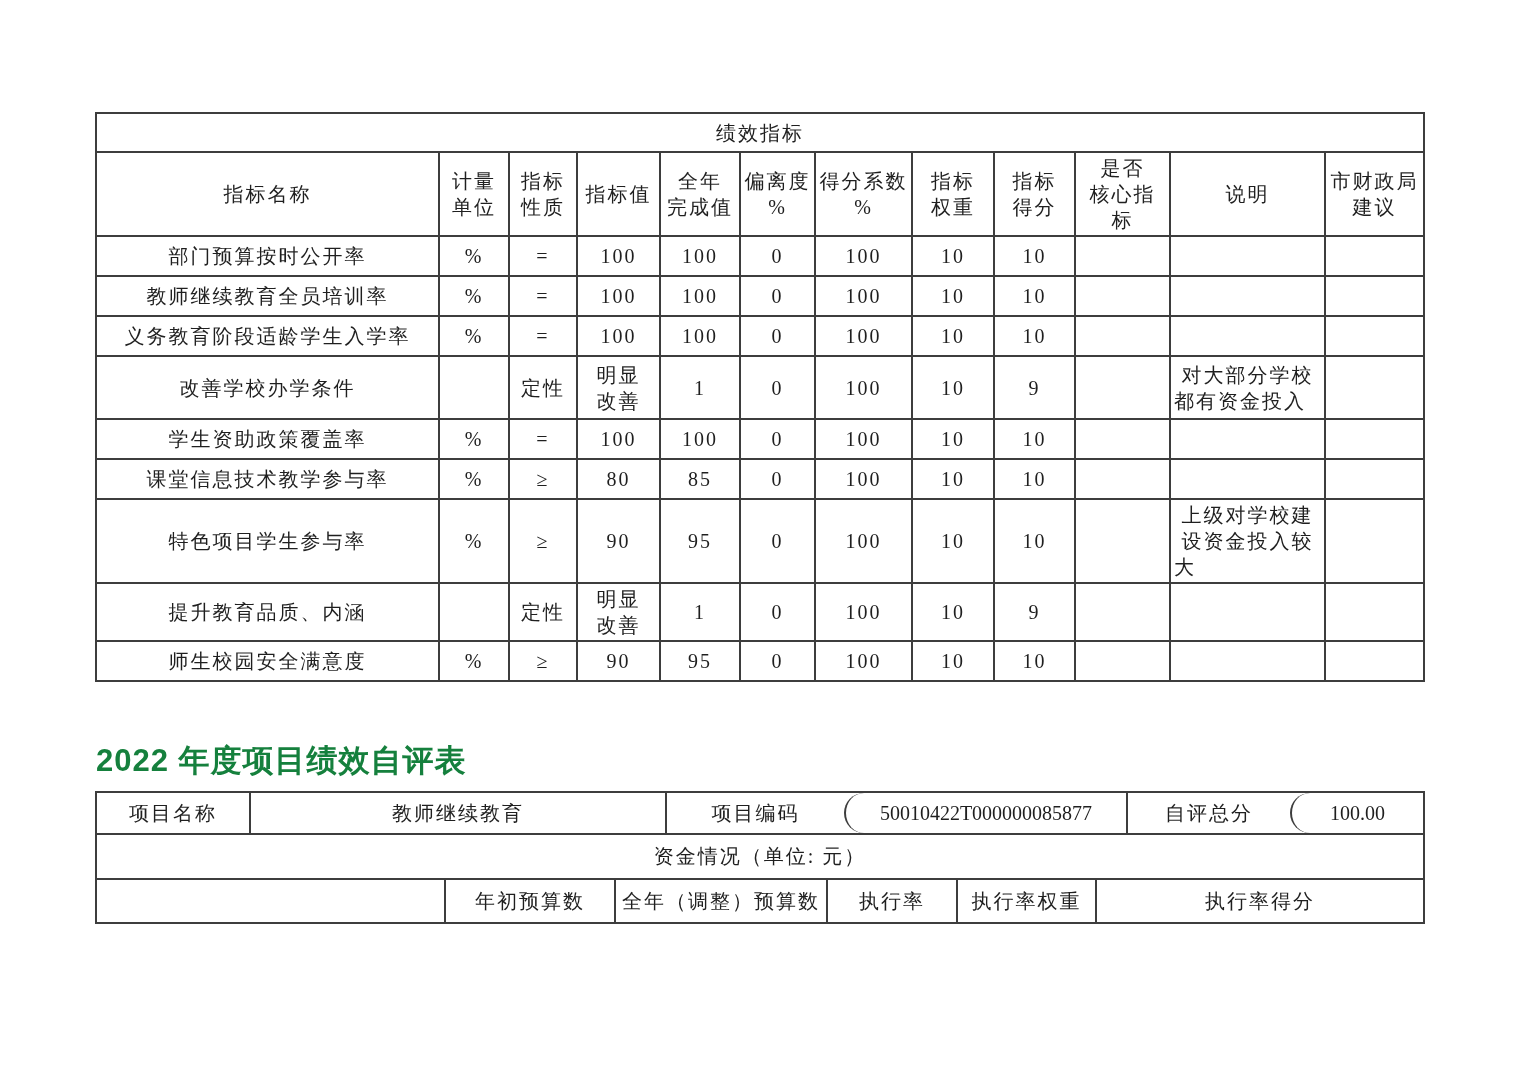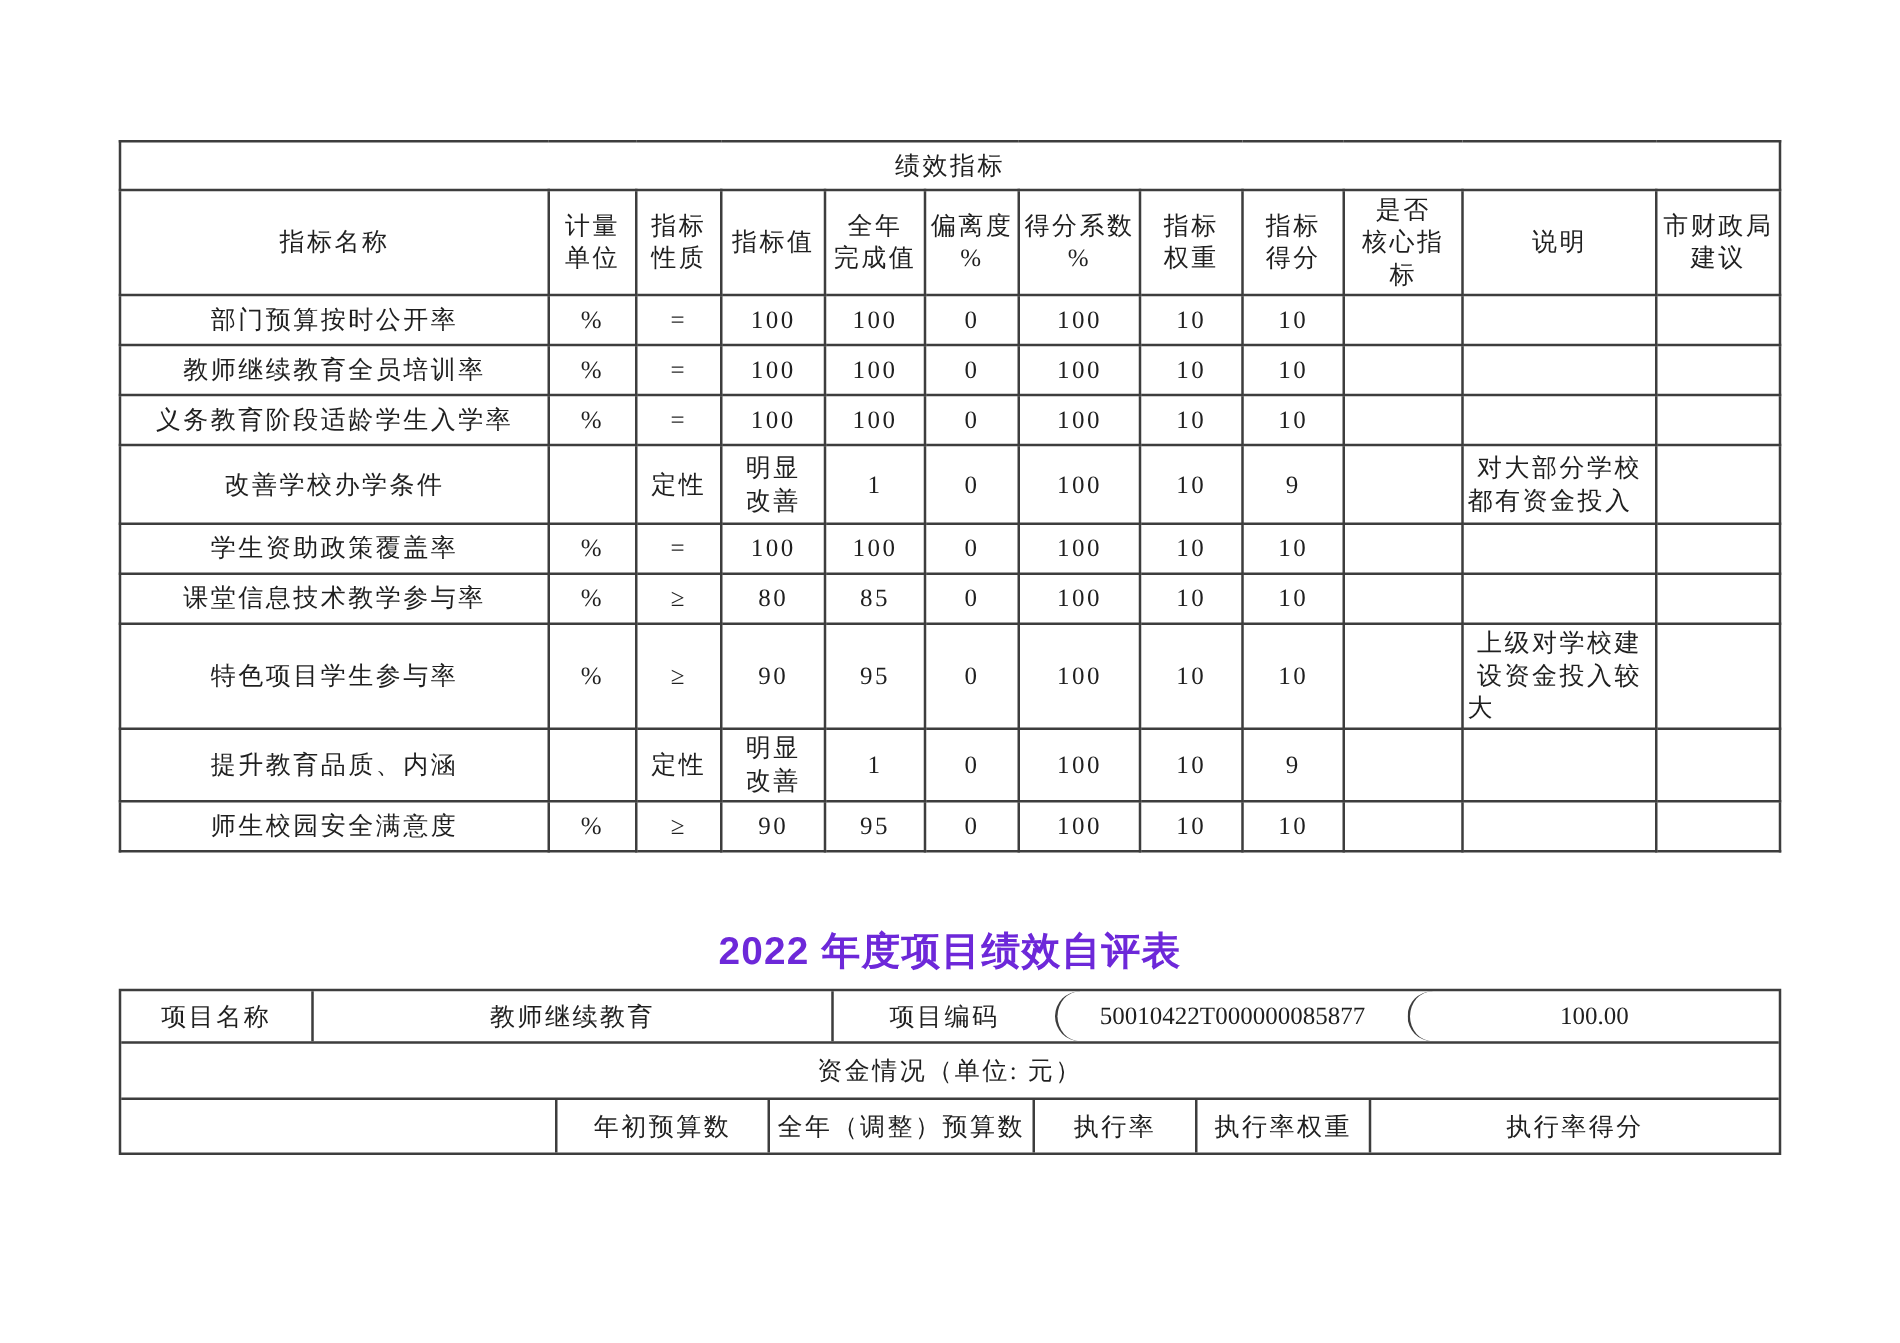--- a/index.html
+++ b/index.html
@@ -36,23 +36,22 @@
   td.name-cell { text-align: left; padding-left: 10px; letter-spacing: 2.5px; }
   td.note-cell {
     text-align: justify; text-align-last: left;
     padding: 4px 8px; letter-spacing: 3px; line-height: 1.55;
   }
   td.num-cell { letter-spacing: 0; }
 
   
   .eval-title {
     position: absolute; left: 96px; top: 740px; width: 1328px;
-    text-align: center;
     font-family: "Liberation Sans", "DejaVu Sans", sans-serif;
-    font-weight: bold; font-size: 31px; color: #6d28d9;
+    font-weight: bold; font-size: 31px; color: #15803d;
     letter-spacing: 1px;
   }
 
   
   .etable {
     position: absolute; left: 95px; top: 791px; width: 1330px;
     border: 2px solid #3d3d3d;
   }
   .erow { display: flex; border-top: 2px solid #3d3d3d; }
   .erow:first-child { border-top: none; }
@@ -257,20 +256,21 @@
   </table>
 
   <div class="eval-title">2022 年度项目绩效自评表</div>
 
   <div class="etable">
     <div class="erow erow-1">
       <div class="ecell" style="width:152px">项目名称</div>
       <div class="ecell" style="width:416px">教师继续教育</div>
       <div class="ecell" style="width:179px">项目编码</div>
       <div class="ecell plain" style="width:282px">50010422T000000085877</div>
+      <div class="ecell" style="width:164px">自评总分</div>
       <div class="ecell plain" style="flex:1">100.00</div>
     </div>
     <div class="erow erow-2">
       <div class="ecell" style="flex:1">资金情况（单位: 元）</div>
     </div>
     <div class="erow erow-3">
       <div class="ecell" style="width:347px"></div>
       <div class="ecell" style="width:170px">年初预算数</div>
       <div class="ecell" style="width:212px">全年（调整）预算数</div>
       <div class="ecell" style="width:130px">执行率</div>

